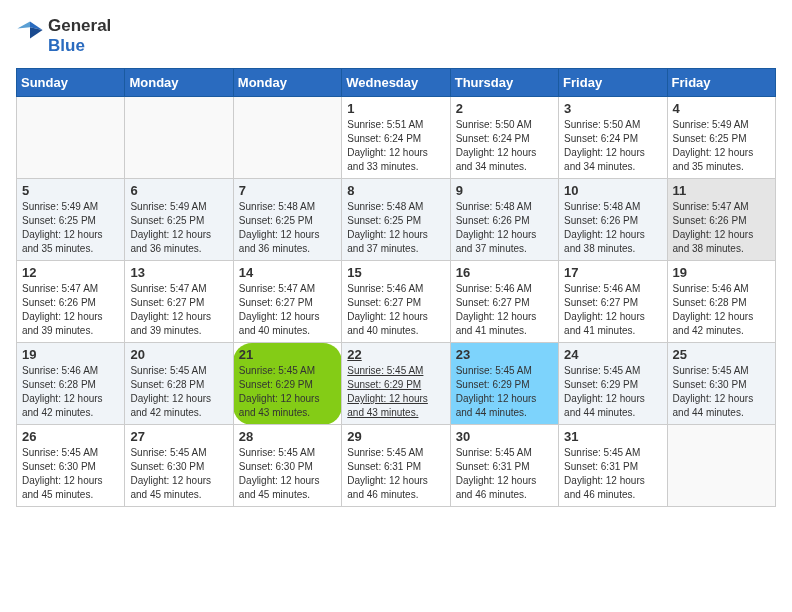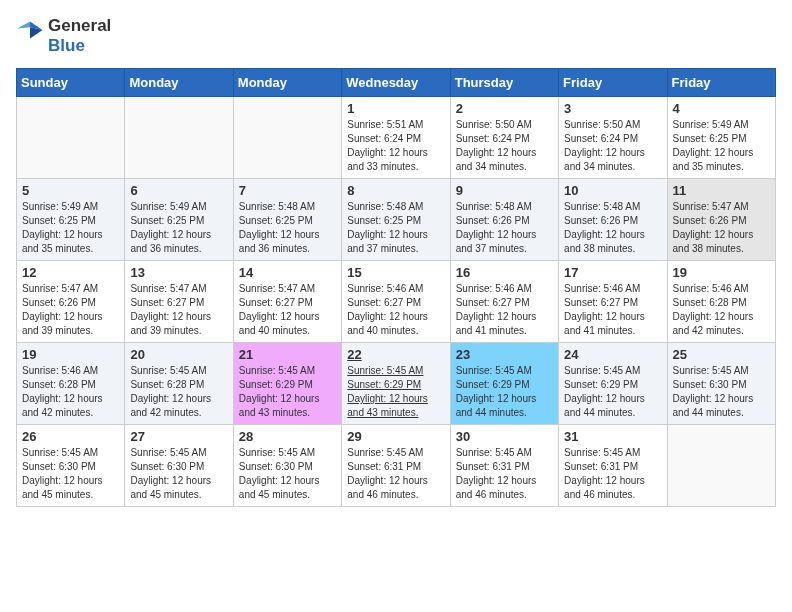--- a/index.html
+++ b/index.html
@@ -254,21 +254,21 @@
 Daylight: 12 hours
 and 42 minutes.</div>
         </td>
         <td style="background: rgb(240, 244, 248);">
           <div class="day-num">20</div>
           <div class="day-info" style="white-space: pre-line;">Sunrise: 5:45 AM
 Sunset: 6:28 PM
 Daylight: 12 hours
 and 42 minutes.</div>
         </td>
-        <td style="background: #f0abfc;">
+        <td style="background: #84cc16; border-radius: 19px;">
           <div class="day-num">21</div>
           <div class="day-info" style="white-space: pre-line;">Sunrise: 5:45 AM
 Sunset: 6:29 PM
 Daylight: 12 hours
 and 43 minutes.</div>
         </td>
         <td style="background: rgb(240, 244, 248); text-decoration: underline;">
           <div class="day-num">22</div>
           <div class="day-info" style="white-space: pre-line;">Sunrise: 5:45 AM
 Sunset: 6:29 PM

